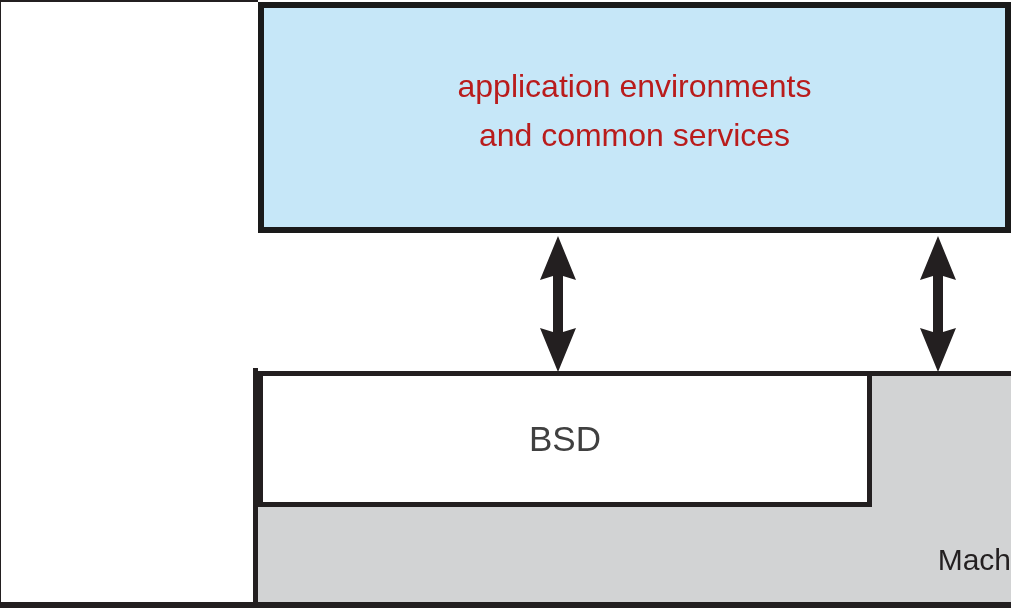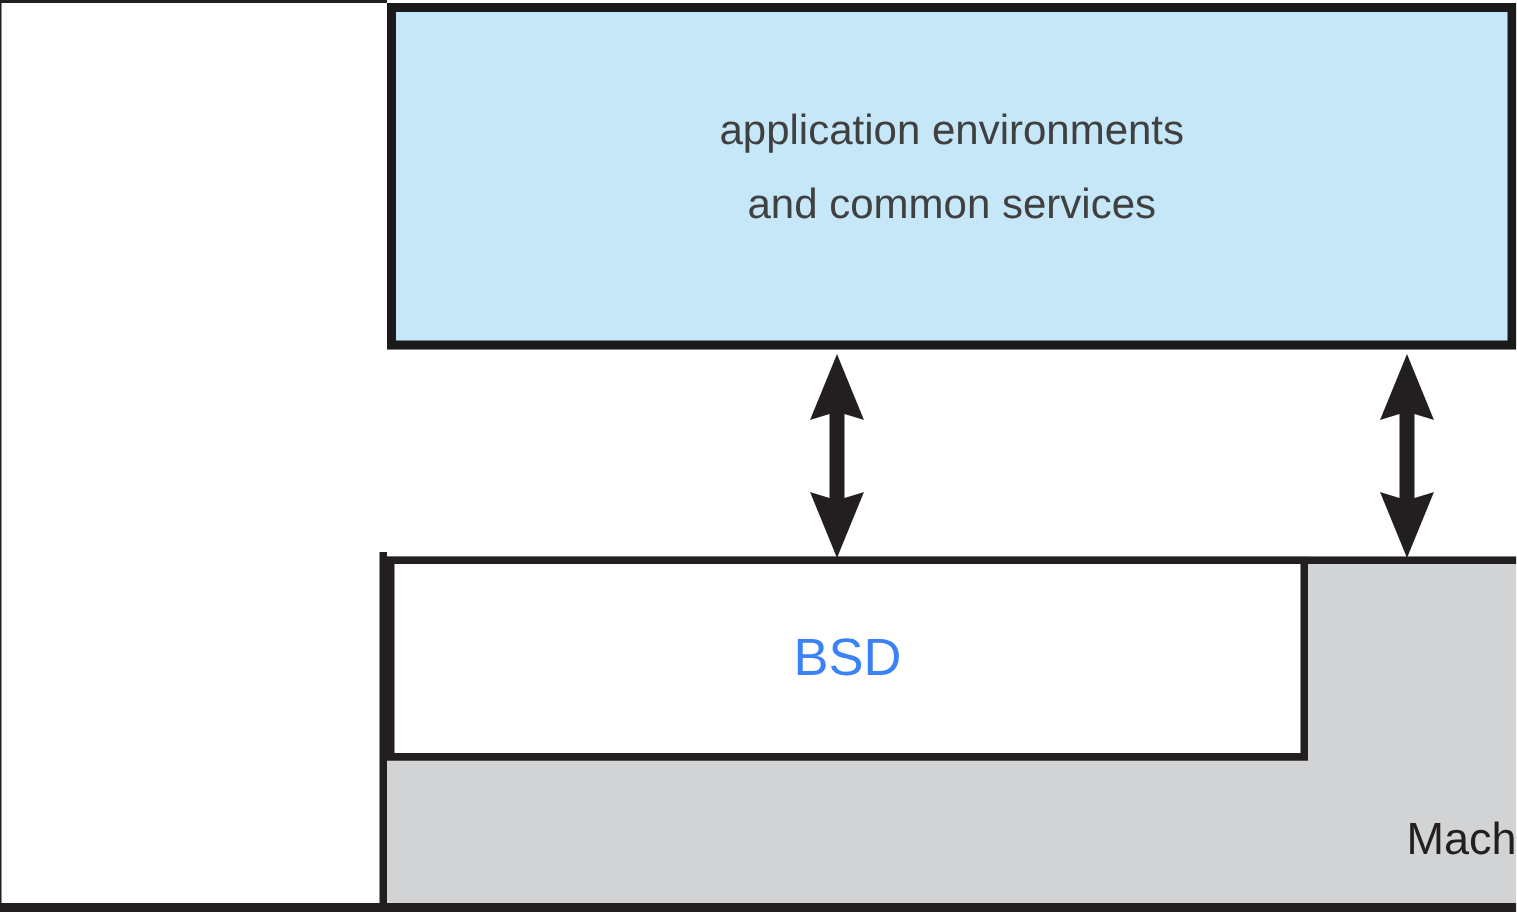--- a/index.html
+++ b/index.html
@@ -71,23 +71,23 @@
     border: 6px solid #1a1a1a;
     border-top-width: 6px;
     box-sizing: border-box;
   }
   .app-box-label {
     position: absolute;
     left: 0;
     right: 0;
     top: 54px;
     text-align: center;
-    font-size: 28px;
+    font-size: 32px;
     line-height: 49px;
-    color: #404040;
+    color: #b91c1c;
     white-space: pre-line;
   }
 
   
   .bsd-box {
     position: absolute;
     left: 258px;
     top: 371px;
     width: 614px;
     height: 136px;
@@ -97,21 +97,21 @@
     z-index: 3;
   }
   .bsd-label {
     position: absolute;
     left: 0;
     right: 0;
     top: 43px;
     text-align: center;
     font-size: 35px;
     line-height: 40px;
-    color: #3b82f6;
+    color: #404040;
   }
 
   
   .mach-box {
     position: absolute;
     left: 258px;
     top: 371px;
     width: 753px;
     height: 231px;
     background: #d2d3d4;

